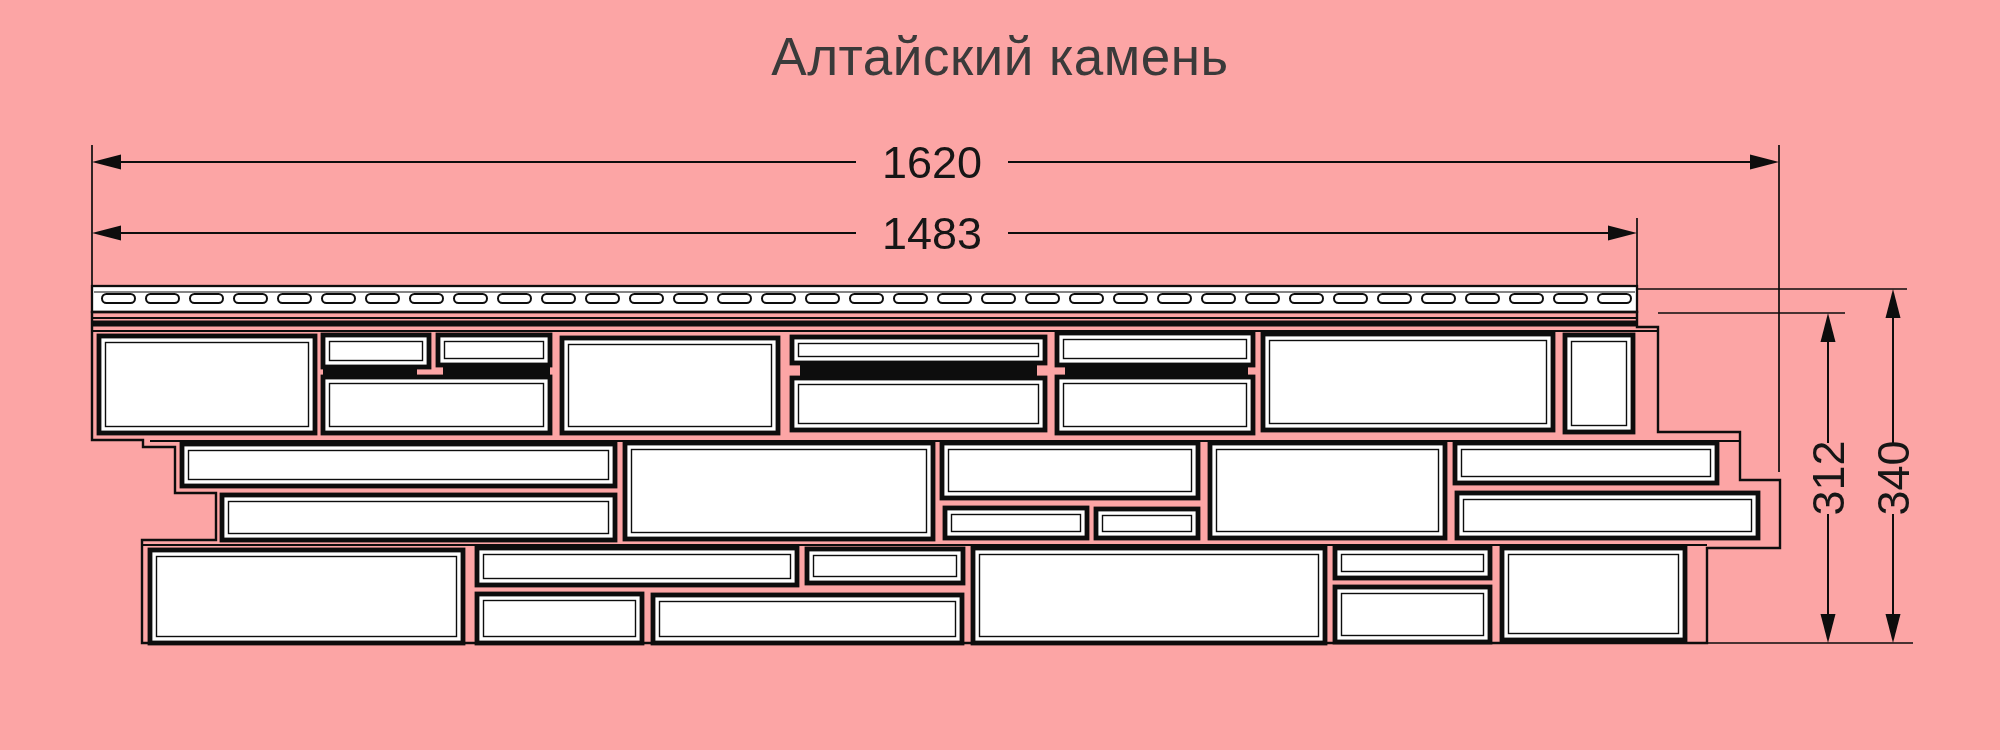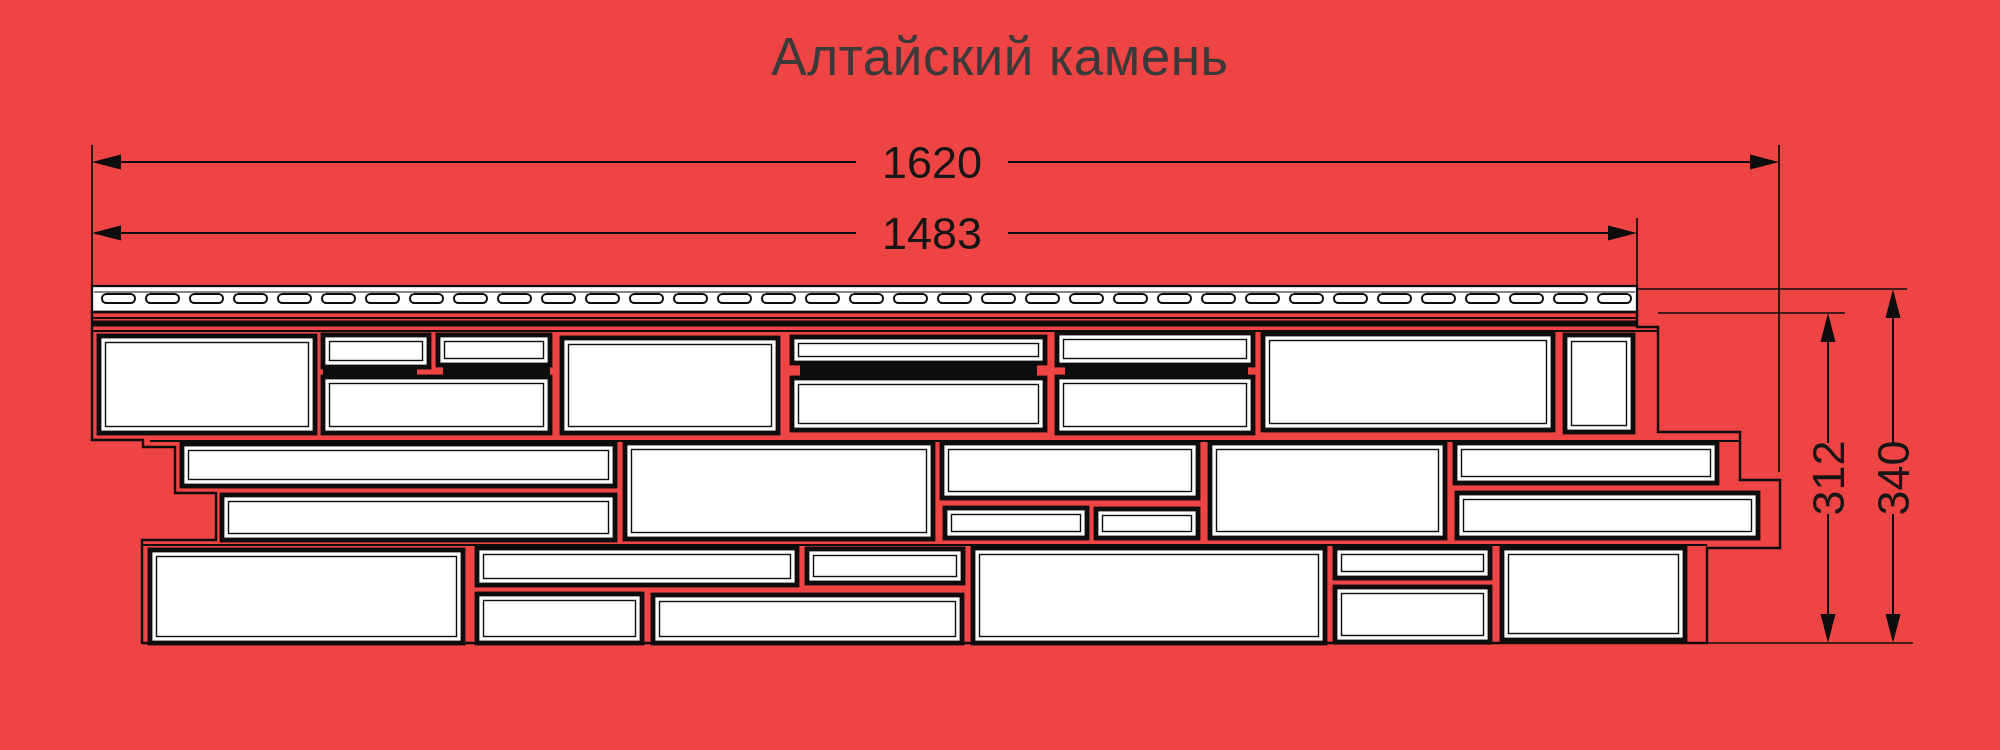--- a/index.html
+++ b/index.html
@@ -1,16 +1,16 @@
 <!DOCTYPE html>
 <html><head>
 <meta charset="utf-8">
 <style>
   html,body{margin:0;padding:0;background:#ffffff;}
-  .stage{position:relative;width:2000px;height:750px;background:#ef4444;overflow:hidden;
+  .stage{position:relative;width:2000px;height:750px;background:#fca5a5;overflow:hidden;
          font-family:"Liberation Sans","DejaVu Sans",sans-serif;}
   .title{position:absolute;top:26px;left:0;width:2000px;text-align:center;
          font-size:53px;font-weight:400;letter-spacing:0.5px;color:#3a3a3a;
          font-family:"Liberation Sans","DejaVu Sans",sans-serif;}
   svg{position:absolute;left:0;top:0;}
   .dim-text{font-family:"Liberation Sans","DejaVu Sans",sans-serif;font-size:45px;fill:#161616;}
 </style>
 </head>
 <body>
 

